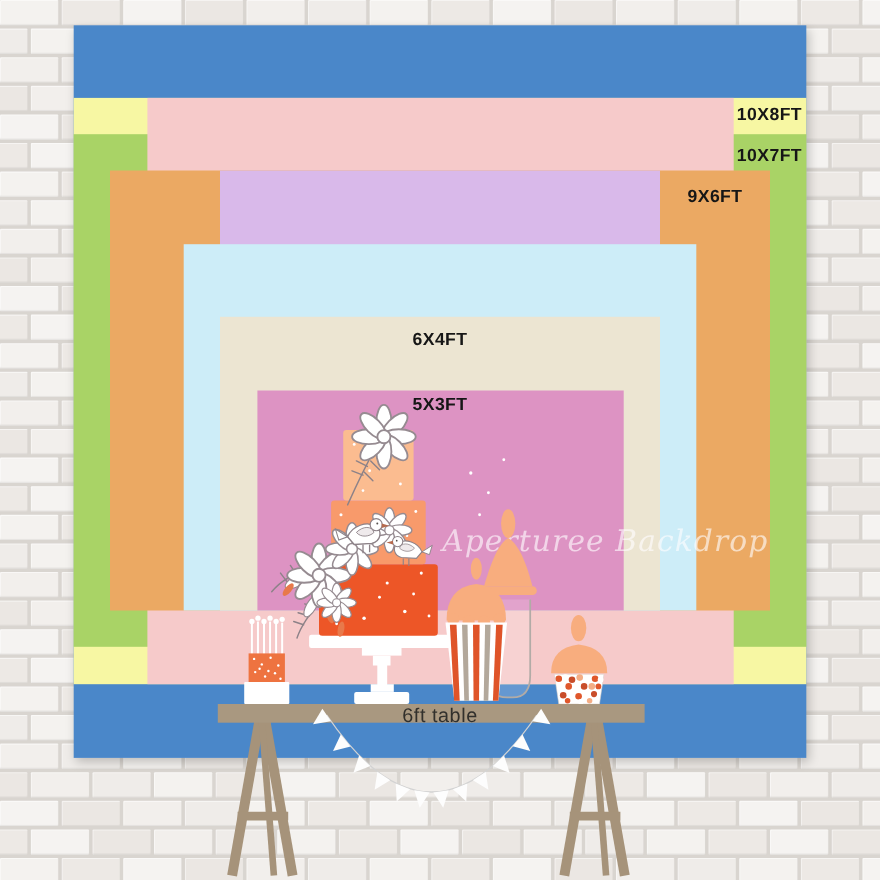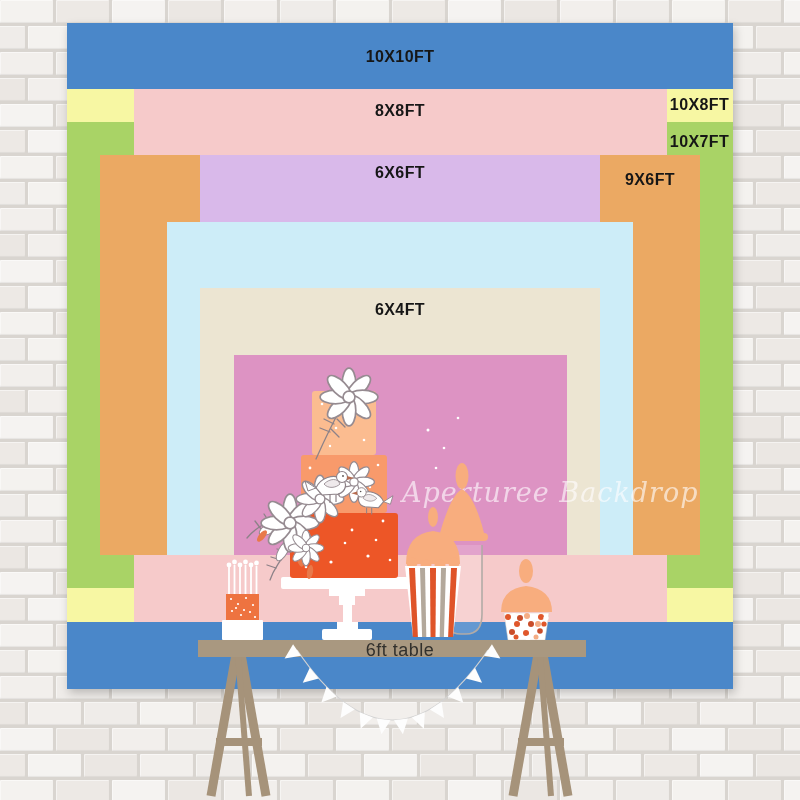--- a/index.html
+++ b/index.html
@@ -503,24 +503,22 @@
     <div class="layer" style="left: 0px; top: 0px; width: 666px; height: 666px; background-color: rgb(74, 135, 201);"></div>
     <div class="layer" style="left: 0px; top: 66px; width: 666px; height: 533px; background-color: rgb(247, 247, 163);"></div>
     <div class="layer" style="left: 0px; top: 99px; width: 666px; height: 466px; background-color: rgb(169, 211, 102);"></div>
     <div class="layer" style="left: 67px; top: 66px; width: 533px; height: 533px; background-color: rgb(246, 202, 202);"></div>
     <div class="layer" style="left: 33px; top: 132px; width: 600px; height: 400px; background-color: rgb(235, 169, 99);"></div>
     <div class="layer" style="left: 133px; top: 132px; width: 400px; height: 400px; background-color: rgb(217, 185, 234);"></div>
     <div class="layer" style="left: 100px; top: 199px; width: 466px; height: 333px; background-color: rgb(205, 237, 248);"></div>
     <div class="layer" style="left: 133px; top: 265px; width: 400px; height: 267px; background-color: rgb(236, 229, 210);"></div>
     <div class="layer" style="left: 167px; top: 332px; width: 333px; height: 200px; background-color: rgb(221, 147, 195);"></div>
 
-    <div class="size-label" style="left:0;top:25px;width:666px;">10X10FT</div>
-    <div class="size-label" style="left:0;top:79px;width:666px;">8X8FT</div>
-    <div class="size-label" style="left:0;top:141px;width:666px;">6X6FT</div>
     <div class="size-label" style="left:0;top:278px;width:666px;">6X4FT</div>
+    <div class="size-label" style="left:0;top:337px;width:666px;">5X3FT</div>
     <div class="size-label" style="left:599px;top:73px;width:67px;">10X8FT</div>
     <div class="size-label" style="left:599px;top:110px;width:67px;">10X7FT</div>
     <div class="size-label" style="left:533px;top:148px;width:100px;">9X6FT</div>
   </div>
 
   <div class="wm1">Aperturee Backdrop</div>
 
   <svg class="scene" width="400" height="450" viewBox="195 350 400 450">
 
     <g>

